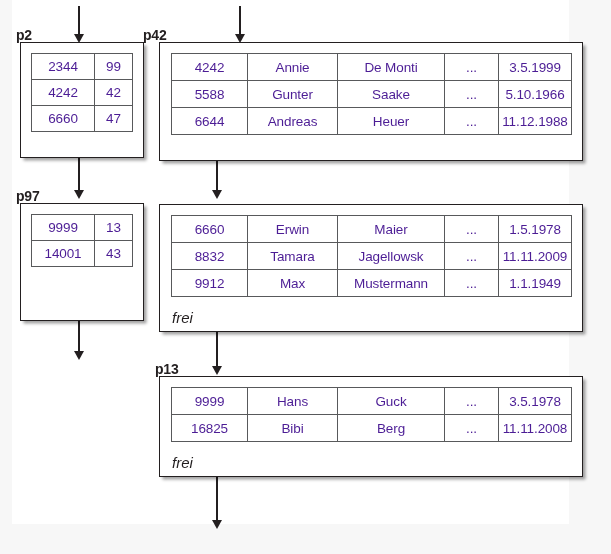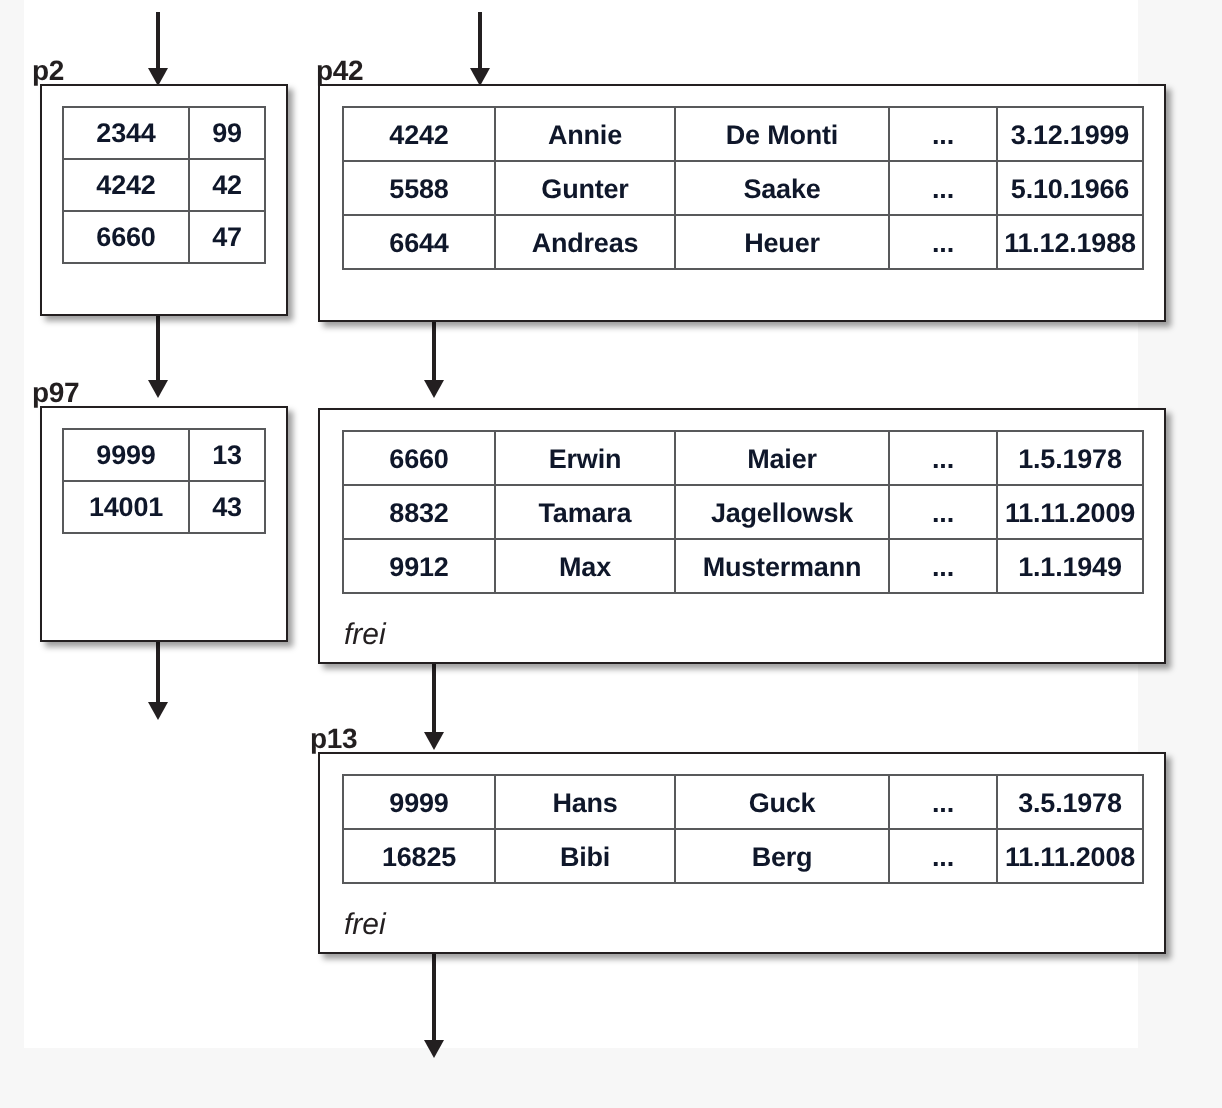--- a/index.html
+++ b/index.html
@@ -51,23 +51,23 @@
   
   .tbl {
     position: absolute;
     border-collapse: collapse;
     table-layout: fixed;
     background: #ffffff;
   }
   .tbl td {
     border: 1.2px solid #58595b;
     text-align: center;
-    color: #0f172a;
+    color: #4c1d95;
     font-size: 13.5px;
-    font-weight: 700;
+    font-weight: 400;
     letter-spacing: -0.1px;
     padding: 0;
     background: #ffffff;
     white-space: nowrap;
     overflow: hidden;
   }
   .dir-tbl td { height: 25px; }
   .data-tbl td { height: 26px; }
 
   .frei {
@@ -175,37 +175,37 @@
         <td>9999</td>
         <td>13</td>
       </tr>
       <tr>
         <td>14001</td>
         <td>43</td>
       </tr>
     </tbody>
   </table>
 
-  <div class="page-label" style="left:158px; top:28px;">p42</div>
+  <div class="page-label" style="left:143px; top:28px;">p42</div>
   <div class="page-box" style="left:159px; top:42px; width:424px; height:119px;"></div>
   <table class="tbl data-tbl" style="left:171px; top:53px; width:400px;">
     <colgroup>
       <col style="width:76px;">
         <col style="width:90px;">
         <col style="width:107px;">
       <col style="width:54px;">
         <col style="width:73px;">
     </colgroup>
     <tbody>
       <tr>
         <td>4242</td>
         <td>Annie</td>
         <td>De Monti</td>
         <td>...</td>
-        <td>3.12.1999</td>
+        <td>3.5.1999</td>
       </tr>
       <tr>
         <td>5588</td>
         <td>Gunter</td>
         <td>Saake</td>
         <td>...</td>
         <td>5.10.1966</td>
       </tr>
       <tr>
         <td>6644</td>

